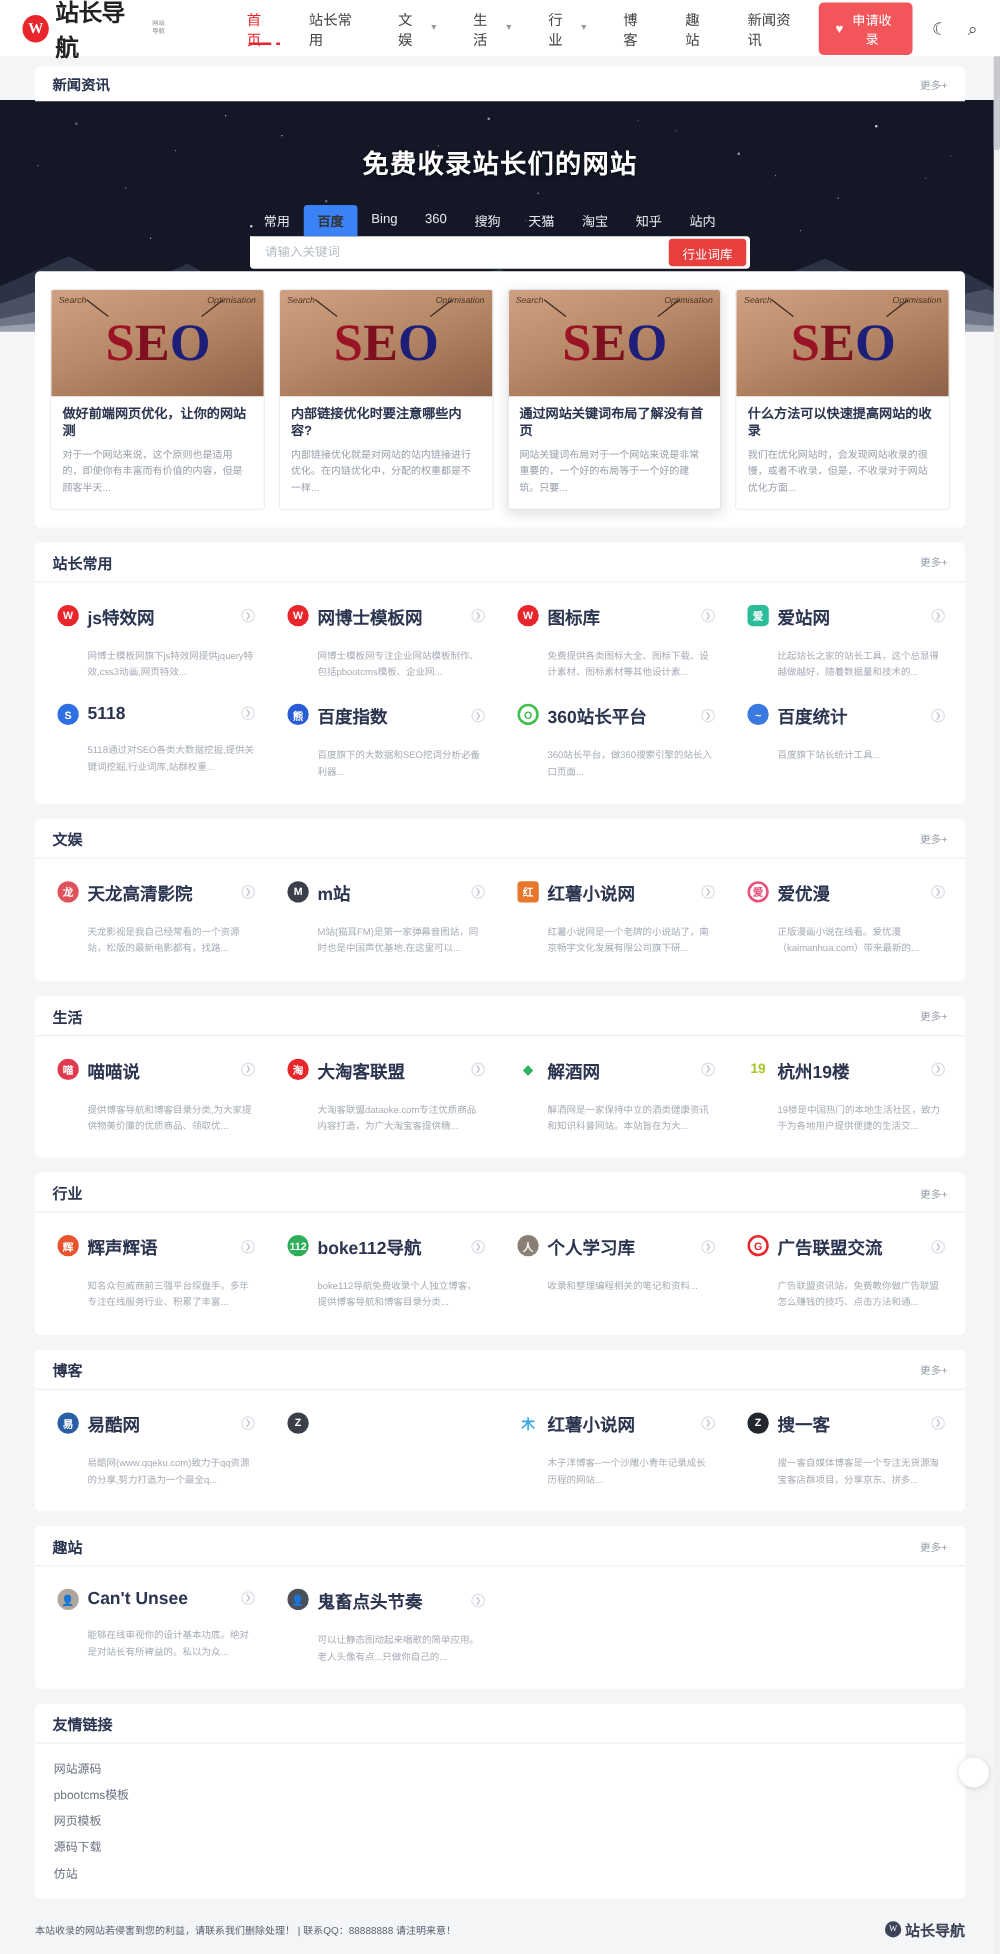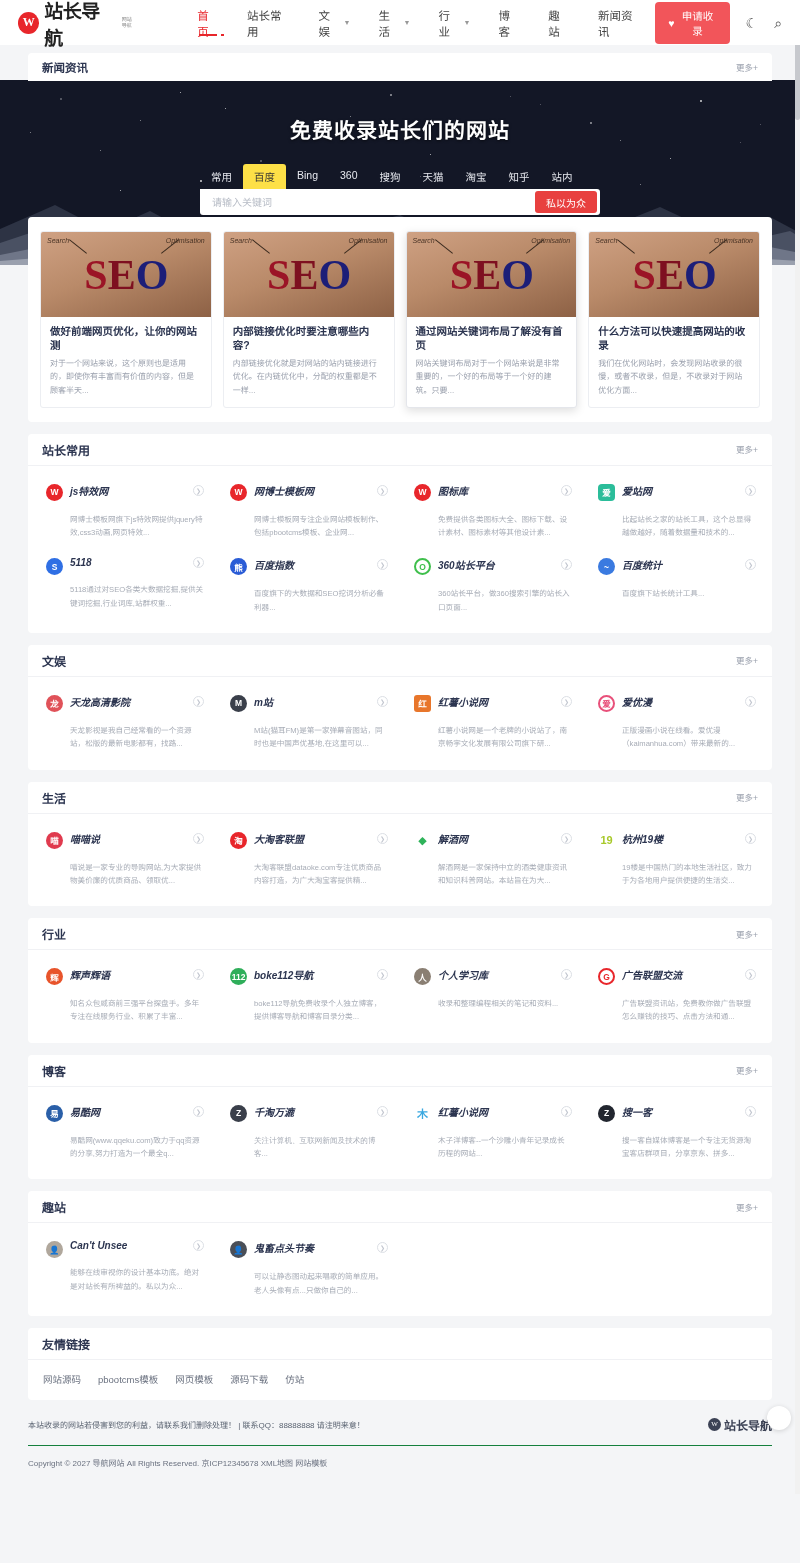--- a/index.html
+++ b/index.html
@@ -69,21 +69,21 @@
   .hero-title {
     text-align:center; color:#fff; font-size:21px; font-weight:bold;
     padding-top:34px; position:relative; z-index:5; letter-spacing:1px;
     text-shadow:0 1px 3px rgba(0,0,0,.6);
   }
   .search-wrap { width:400px; margin:20px auto 0; position:relative; z-index:6; }
   .engine-tabs { display:flex; gap:0; font-size:10.5px; }
   .engine-tab {
     padding:5px 11px; color:#e6e8ee; cursor:pointer; border-radius:3px 3px 0 0;
   }
-  .engine-tab.active { background:#fde047; color:#333; font-weight:normal; }
+  .engine-tab.active { background:#3b82f6; color:#333; font-weight:bold; }
   .search-box {
     display:flex; background:#fff; border-radius:0 3px 3px 3px; height:26px;
     overflow:hidden; align-items:center;
   }
   .search-box input {
     flex:1; border:none; outline:none; font-size:10px; padding:0 12px;
     color:#555; font-family:inherit; background:transparent;
   }
   .search-box input::placeholder { color:#b7bcc6; }
   .search-btn {
@@ -134,33 +134,33 @@
   .site {
     width:25%; padding:9px 12px 9px 14px; display:flex; gap:7px; cursor:pointer;
   }
   .site-ico {
     width:17px; height:17px; border-radius:50%; flex-shrink:0; margin-top:1px;
     display:flex; align-items:center; justify-content:center;
     font-size:8.5px; color:#fff; font-weight:bold; overflow:hidden;
   }
   .site-main { flex:1; min-width:0; }
   .site-row { display:flex; align-items:center; }
-  .site-name { font-size:10px; color:#2c3550; font-weight:bold; white-space:nowrap;font-style:italic; }
+  .site-name { font-size:14px; color:#2c3550; font-weight:bold; white-space:nowrap; }
   .site-go {
     margin-left:auto; width:11px; height:11px; border-radius:50%;
     border:1px solid #dcdfe5; color:#c2c6cf; font-size:6px;
     display:flex; align-items:center; justify-content:center; flex-shrink:0;
   }
   .site-desc {
     font-size:7.6px; color:#a7acb6; line-height:1.75; margin-top:15px;
     overflow:hidden; display:-webkit-box; -webkit-line-clamp:2; -webkit-box-orient:vertical;
   }
 
   
-  .links { display:flex; gap:17px; padding:12px 15px 14px; }
+  .links { display:flex; gap:7px; padding:12px 15px 14px;flex-direction:column; }
   .links span { font-size:9.5px; color:#6b7280; cursor:pointer; }
 
   
   .footer { padding:16px 28px 26px; }
   .footer-top {
     display:flex; align-items:center; padding-bottom:12px;
     border-bottom:1px solid #15803d;
   }
   .footer-note { font-size:8px; color:#5b6472; }
   .footer-logo { margin-left:auto; display:flex; align-items:center; gap:3px; }
@@ -276,21 +276,21 @@
           <div class="engine-tab">Bing</div>
           <div class="engine-tab">360</div>
           <div class="engine-tab">搜狗</div>
           <div class="engine-tab">天猫</div>
           <div class="engine-tab">淘宝</div>
           <div class="engine-tab">知乎</div>
           <div class="engine-tab">站内</div>
         </div>
       <div class="search-box">
         <input type="text" placeholder="请输入关键词" style="">
-        <button class="search-btn">私以为众</button>
+        <button class="search-btn">行业词库</button>
       </div>
     </div>
     <svg class="mountains" viewBox="0 0 800 80" preserveAspectRatio="none">
       <polygon points="0,80 0,44 55,20 105,46 150,26 210,58 250,40 300,62 340,46 400,30 450,55 500,36 560,60 610,42 660,22 720,50 770,32 800,48 800,80" fill="#2d3344"></polygon>
       <polygon points="0,80 0,58 60,38 120,60 180,44 240,66 300,52 360,40 420,62 480,48 540,68 600,54 660,40 720,62 790,46 800,52 800,80" fill="#4a5163"></polygon>
       <polygon points="0,80 0,70 70,56 140,72 210,60 280,74 350,62 420,72 490,58 560,72 630,60 700,74 770,62 800,68 800,80" fill="#6f7688"></polygon>
       <polygon points="0,80 0,76 100,68 200,78 300,70 400,78 500,70 600,78 700,70 800,76 800,80" fill="#9aa0ae"></polygon>
     </svg>
   </div>
 
@@ -510,21 +510,21 @@
             <span class="sec-more">更多+</span>
           </div>
           <div class="sites">
             <div class="site">
               <div class="site-ico" style="background:#e03a4e;color:#ffffff;">喵</div>
               <div class="site-main">
                 <div class="site-row">
                   <span class="site-name">喵喵说</span>
                   <span class="site-go">❯</span>
                 </div>
-                <div class="site-desc">喵说是一家专业的导购网站,为大家提供物美价廉的优质商品、领取优...</div>
+                <div class="site-desc">提供博客导航和博客目录分类,为大家提供物美价廉的优质商品、领取优...</div>
               </div>
             </div>
             <div class="site">
               <div class="site-ico" style="background:#e8262b;color:#ffffff;">淘</div>
               <div class="site-main">
                 <div class="site-row">
                   <span class="site-name">大淘客联盟</span>
                   <span class="site-go">❯</span>
                 </div>
                 <div class="site-desc">大淘客联盟dataoke.com专注优质商品内容打造，为广大淘宝客提供精...</div>
@@ -611,27 +611,20 @@
               <div class="site-main">
                 <div class="site-row">
                   <span class="site-name">易酷网</span>
                   <span class="site-go">❯</span>
                 </div>
                 <div class="site-desc">易酷网(www.qqeku.com)致力于qq资源的分享,努力打造为一个最全q...</div>
               </div>
             </div>
             <div class="site">
               <div class="site-ico" style="background:#3a3f4a;color:#ffffff;">Z</div>
-              <div class="site-main">
-                <div class="site-row">
-                  <span class="site-name">千淘万漉</span>
-                  <span class="site-go">❯</span>
-                </div>
-                <div class="site-desc">关注计算机、互联网新闻及技术的博客...</div>
-              </div>
             </div>
             <div class="site">
               <div class="site-ico" style="background:#ffffff;color:#3aa8e0;background:transparent;font-size:11px;">木</div>
               <div class="site-main">
                 <div class="site-row">
                   <span class="site-name">红薯小说网</span>
                   <span class="site-go">❯</span>
                 </div>
                 <div class="site-desc">木子洋博客--一个沙雕小青年记录成长历程的网站...</div>
               </div>

